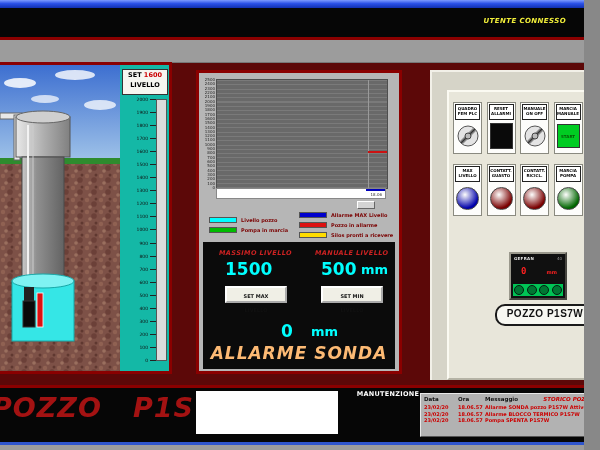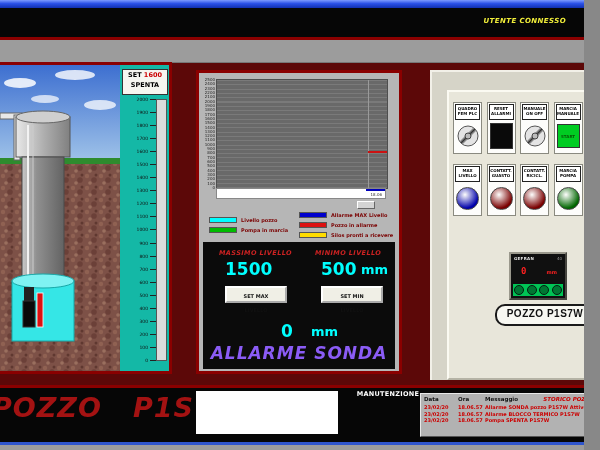--- a/index.html
+++ b/index.html
@@ -49,21 +49,21 @@
   .lg-item{display:flex;align-items:center;height:10px;}
   .lg-sw{width:26px;height:4px;border:1px solid #555;}
   .lg-tx{font:bold 5px "DejaVu Sans",sans-serif;color:#7a0000;margin-left:4px;white-space:nowrap;}
   .levels{left:4px;top:169px;width:192px;height:127px;background:#0b0b0b;}
   .lvl-h{position:absolute;font:italic bold 6.5px "DejaVu Sans",sans-serif;color:#cc2222;letter-spacing:.4px;}
   .lvl-v{position:absolute;font:bold 17px "DejaVu Sans",sans-serif;color:#00ffff;}
   .lvl-u{position:absolute;font:bold 13px "DejaVu Sans",sans-serif;color:#00ffff;}
   .set-btn{position:absolute;width:62px;height:17px;background:#f0efe6;border:2px outset #fff;
     font:bold 5px "DejaVu Sans",sans-serif;color:#111;text-align:center;line-height:14px;cursor:pointer;}
   .alarm-text{position:absolute;left:0;right:0;top:101px;text-align:center;
-    font:italic bold 17px "DejaVu Sans",sans-serif;color:#8b5cf6;letter-spacing:1px;}
+    font:italic bold 17px "DejaVu Sans",sans-serif;color:#fdba74;letter-spacing:1px;}
 
   
   .ctrl-panel{left:430px;top:70px;width:170px;height:310px;background:#d6d4c8;
     border-top:2px solid #f2f0e8;border-left:2px solid #f2f0e8;box-sizing:border-box;}
   .ctrl-inner{position:absolute;left:15px;top:18px;width:170px;height:286px;background:#e8e6da;
     border:2px solid;border-color:#fbfaf2 #b5b3a5 #b5b3a5 #fbfaf2;}
   .unit{position:absolute;width:27px;height:50px;background:#fdfdfb;border:1px solid #8a8a80;}
   .unit-label{margin:1px;height:14px;background:#fff;border:1px solid #222;display:flex;align-items:center;justify-content:center;
     font:bold 4px "DejaVu Sans",sans-serif;text-align:center;line-height:1.2;color:#000;}
   .unit-gfx{height:30px;display:flex;align-items:center;justify-content:center;}
@@ -162,21 +162,21 @@
       <g>
         <rect x="24" y="222" width="10" height="14" fill="#222"></rect>
         <rect x="23" y="236" width="12" height="26" fill="#0a0a0a" stroke="#333" stroke-width="1"></rect>
       </g>
 
       <rect x="37" y="228" width="6" height="34" fill="#dd1111" stroke="#fff" stroke-width="0.8"></rect>
     </svg>
     <div class="abs set-box">
       <span>SET</span>
       <span class="v">1600</span><br>
-      <span>SPENTA</span>
+      <span>LIVELLO</span>
     </div>
     <div class="abs scale">
       <div class="scale-rows">
           <div class="scale-row">
             <span class="n">2000</span>
             <span class="t"></span>
           </div>
           <div class="scale-row">
             <span class="n">1900</span>
             <span class="t"></span>
@@ -321,21 +321,21 @@
             <span class="lg-tx">Pozzo in allarme</span>
           </div>
           <div class="lg-item">
             <span class="lg-sw" style="background: rgb(255, 221, 0);"></span>
             <span class="lg-tx">Silos pronti a ricevere</span>
           </div>
         </div>
     </div>
     <div class="abs levels">
       <div class="lvl-h" style="left:16px;top:7px">MASSIMO LIVELLO</div>
-      <div class="lvl-h" style="left:112px;top:7px">MINIMO LIVELLO</div>
+      <div class="lvl-h" style="left:112px;top:7px">MANUALE LIVELLO</div>
       <div class="lvl-v" style="left:22px;top:17px">1500</div>
       <div class="lvl-v" style="left:118px;top:17px">500</div>
       <div class="lvl-u" style="left:158px;top:20px">mm</div>
       <button class="set-btn" style="left:22px;top:44px">SET MAX LIVELLO</button>
       <button class="set-btn" style="left:118px;top:44px">SET MIN LIVELLO</button>
       <div class="lvl-v" style="left:78px;top:79px">0</div>
       <div class="lvl-u" style="left:108px;top:82px">mm</div>
       <div class="alarm-text">ALLARME SONDA</div>
     </div>
   </div>

